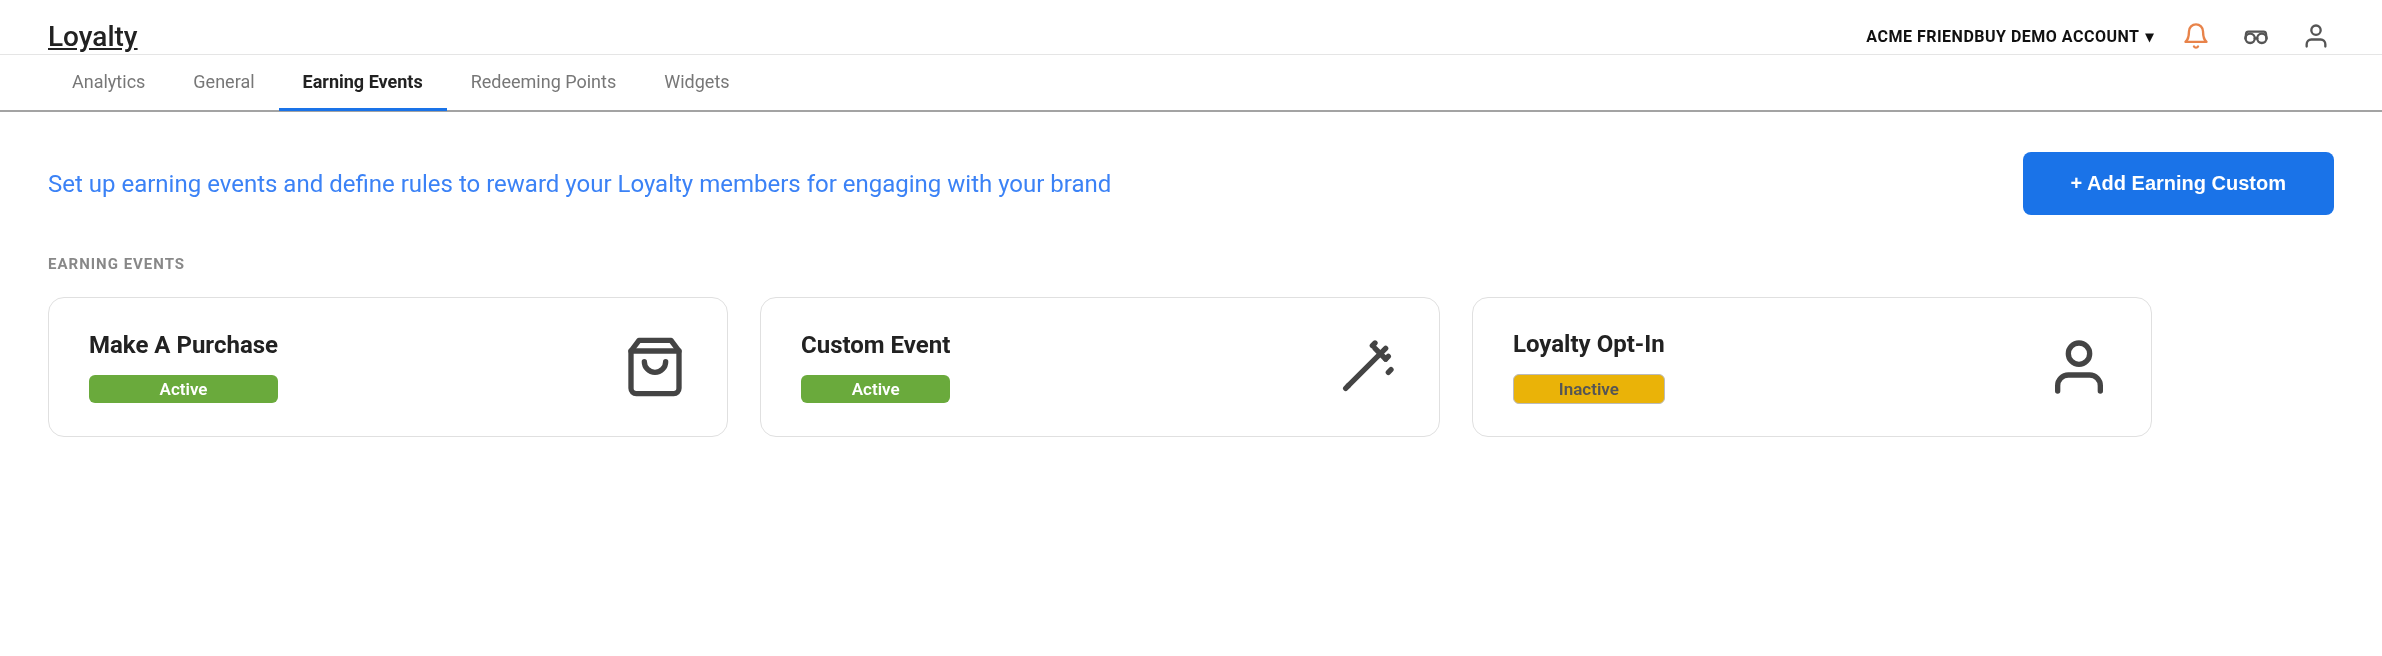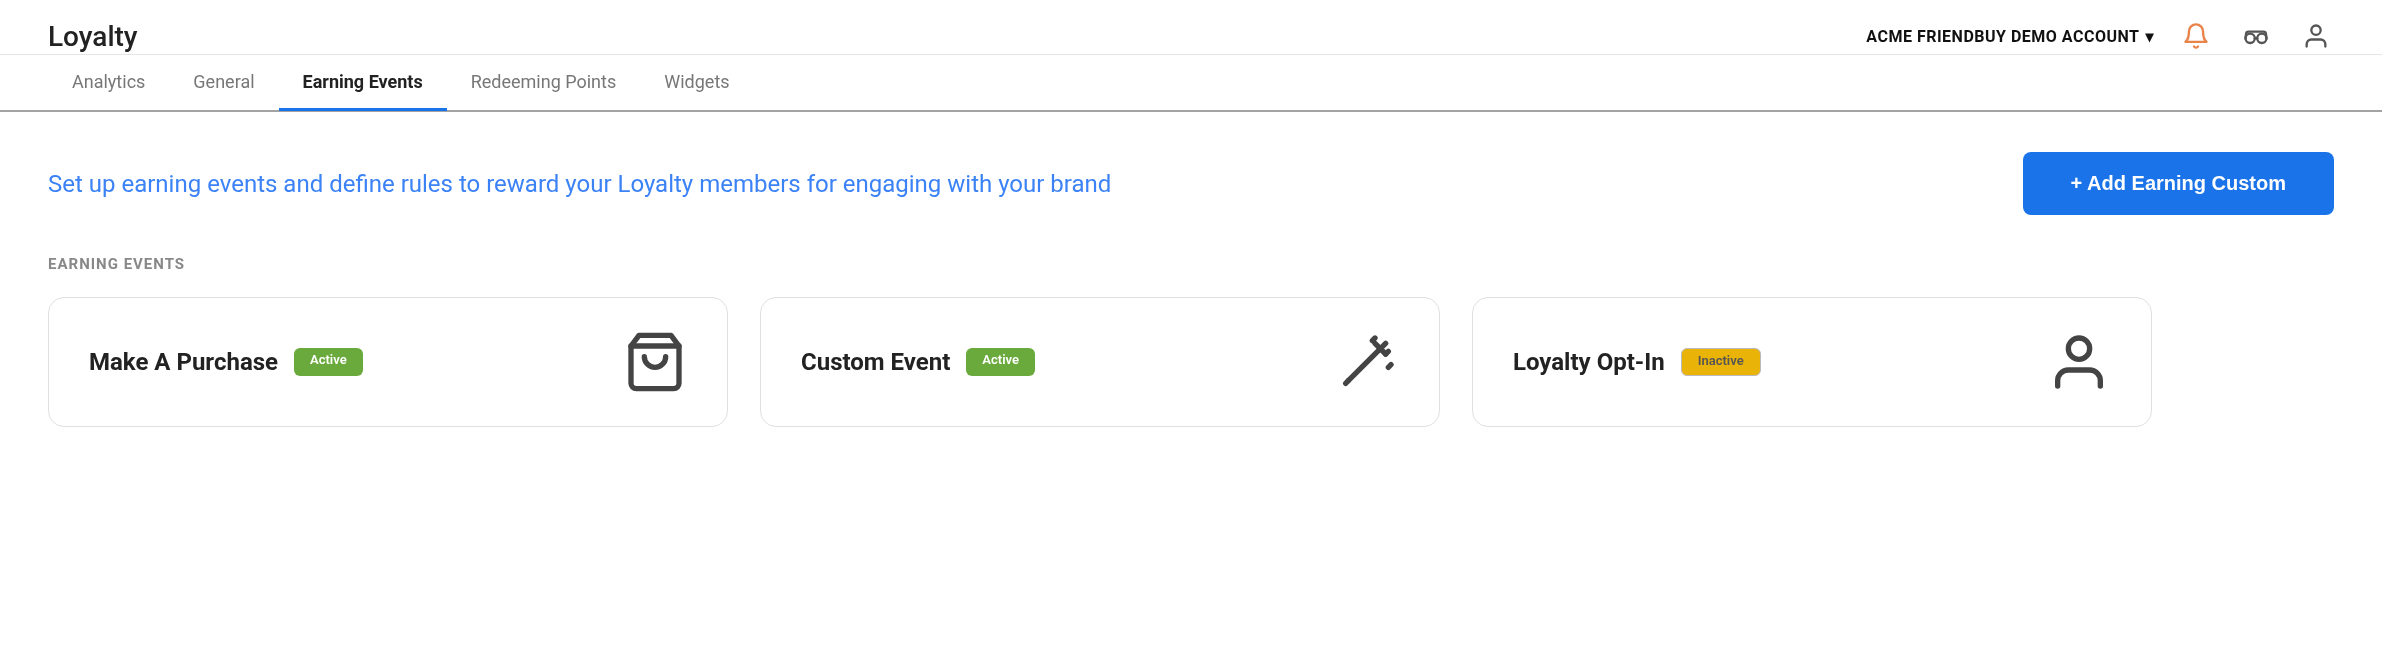--- a/index.html
+++ b/index.html
@@ -21,20 +21,21 @@
     }
     .header-left {
       display: flex;
       align-items: center;
     }
     .app-title {
       font-size: 28px;
       font-weight: 500;
       color: #222;
       margin-right: 60px;
+      text-decoration: underline;
     }
     .header-right {
       display: flex;
       align-items: center;
       gap: 24px;
     }
     .account-name {
       font-size: 16px;
       font-weight: 700;
       color: #111;
@@ -132,33 +133,34 @@
       min-width: 600px;
       max-width: 680px;
       flex: 1;
       display: flex;
       align-items: center;
       justify-content: space-between;
       cursor: pointer;
     }
     .card-left {
       display: flex;
-      flex-direction: row;
+      flex-direction: column;
       gap: 16px;
+      text-align: center;
     }
     .card-title {
       font-size: 24px;
       font-weight: 700;
       color: #222;
     }
     .status-badge {
       display: inline-block;
       padding: 4px 16px;
       border-radius: 6px;
-      font-size: 13px;
+      font-size: 17px;
       font-weight: 600;
     }
     .status-badge.active {
       background: #6aaa3c;
       color: #fff;
     }
     .status-badge.inactive {
       background: #eab308;
       color: #555;
       border: 1.5px solid #bbb;

